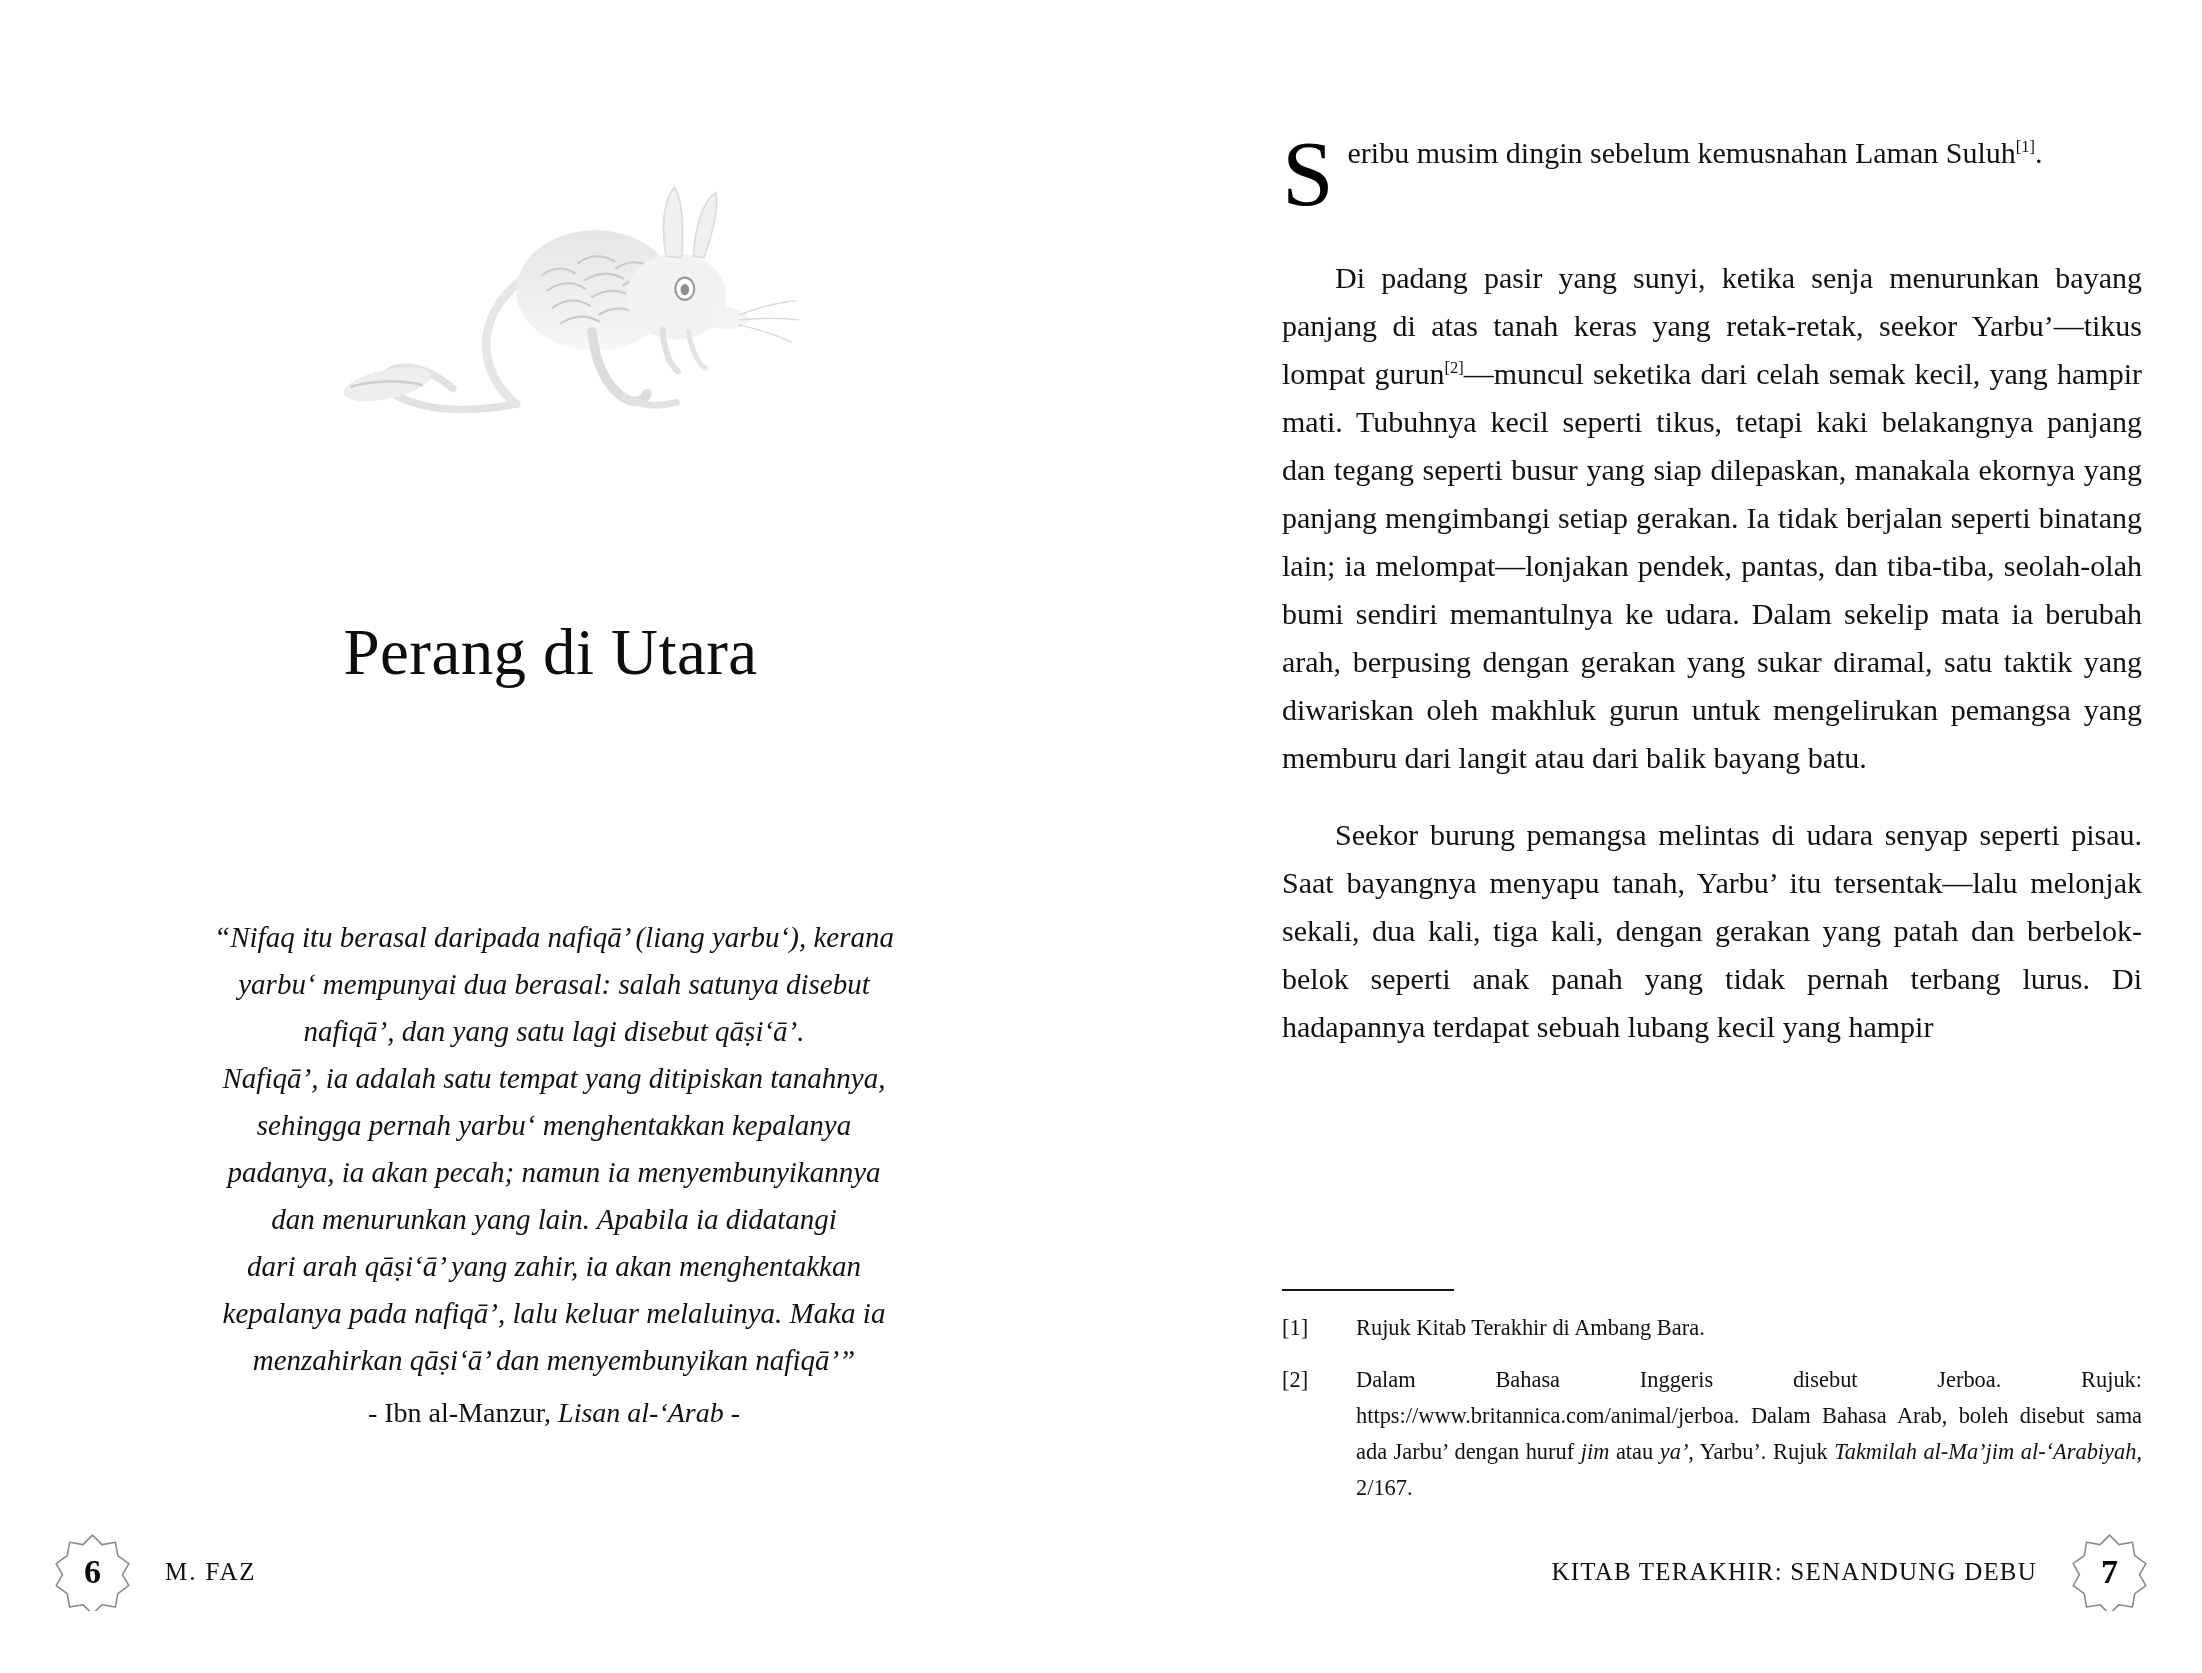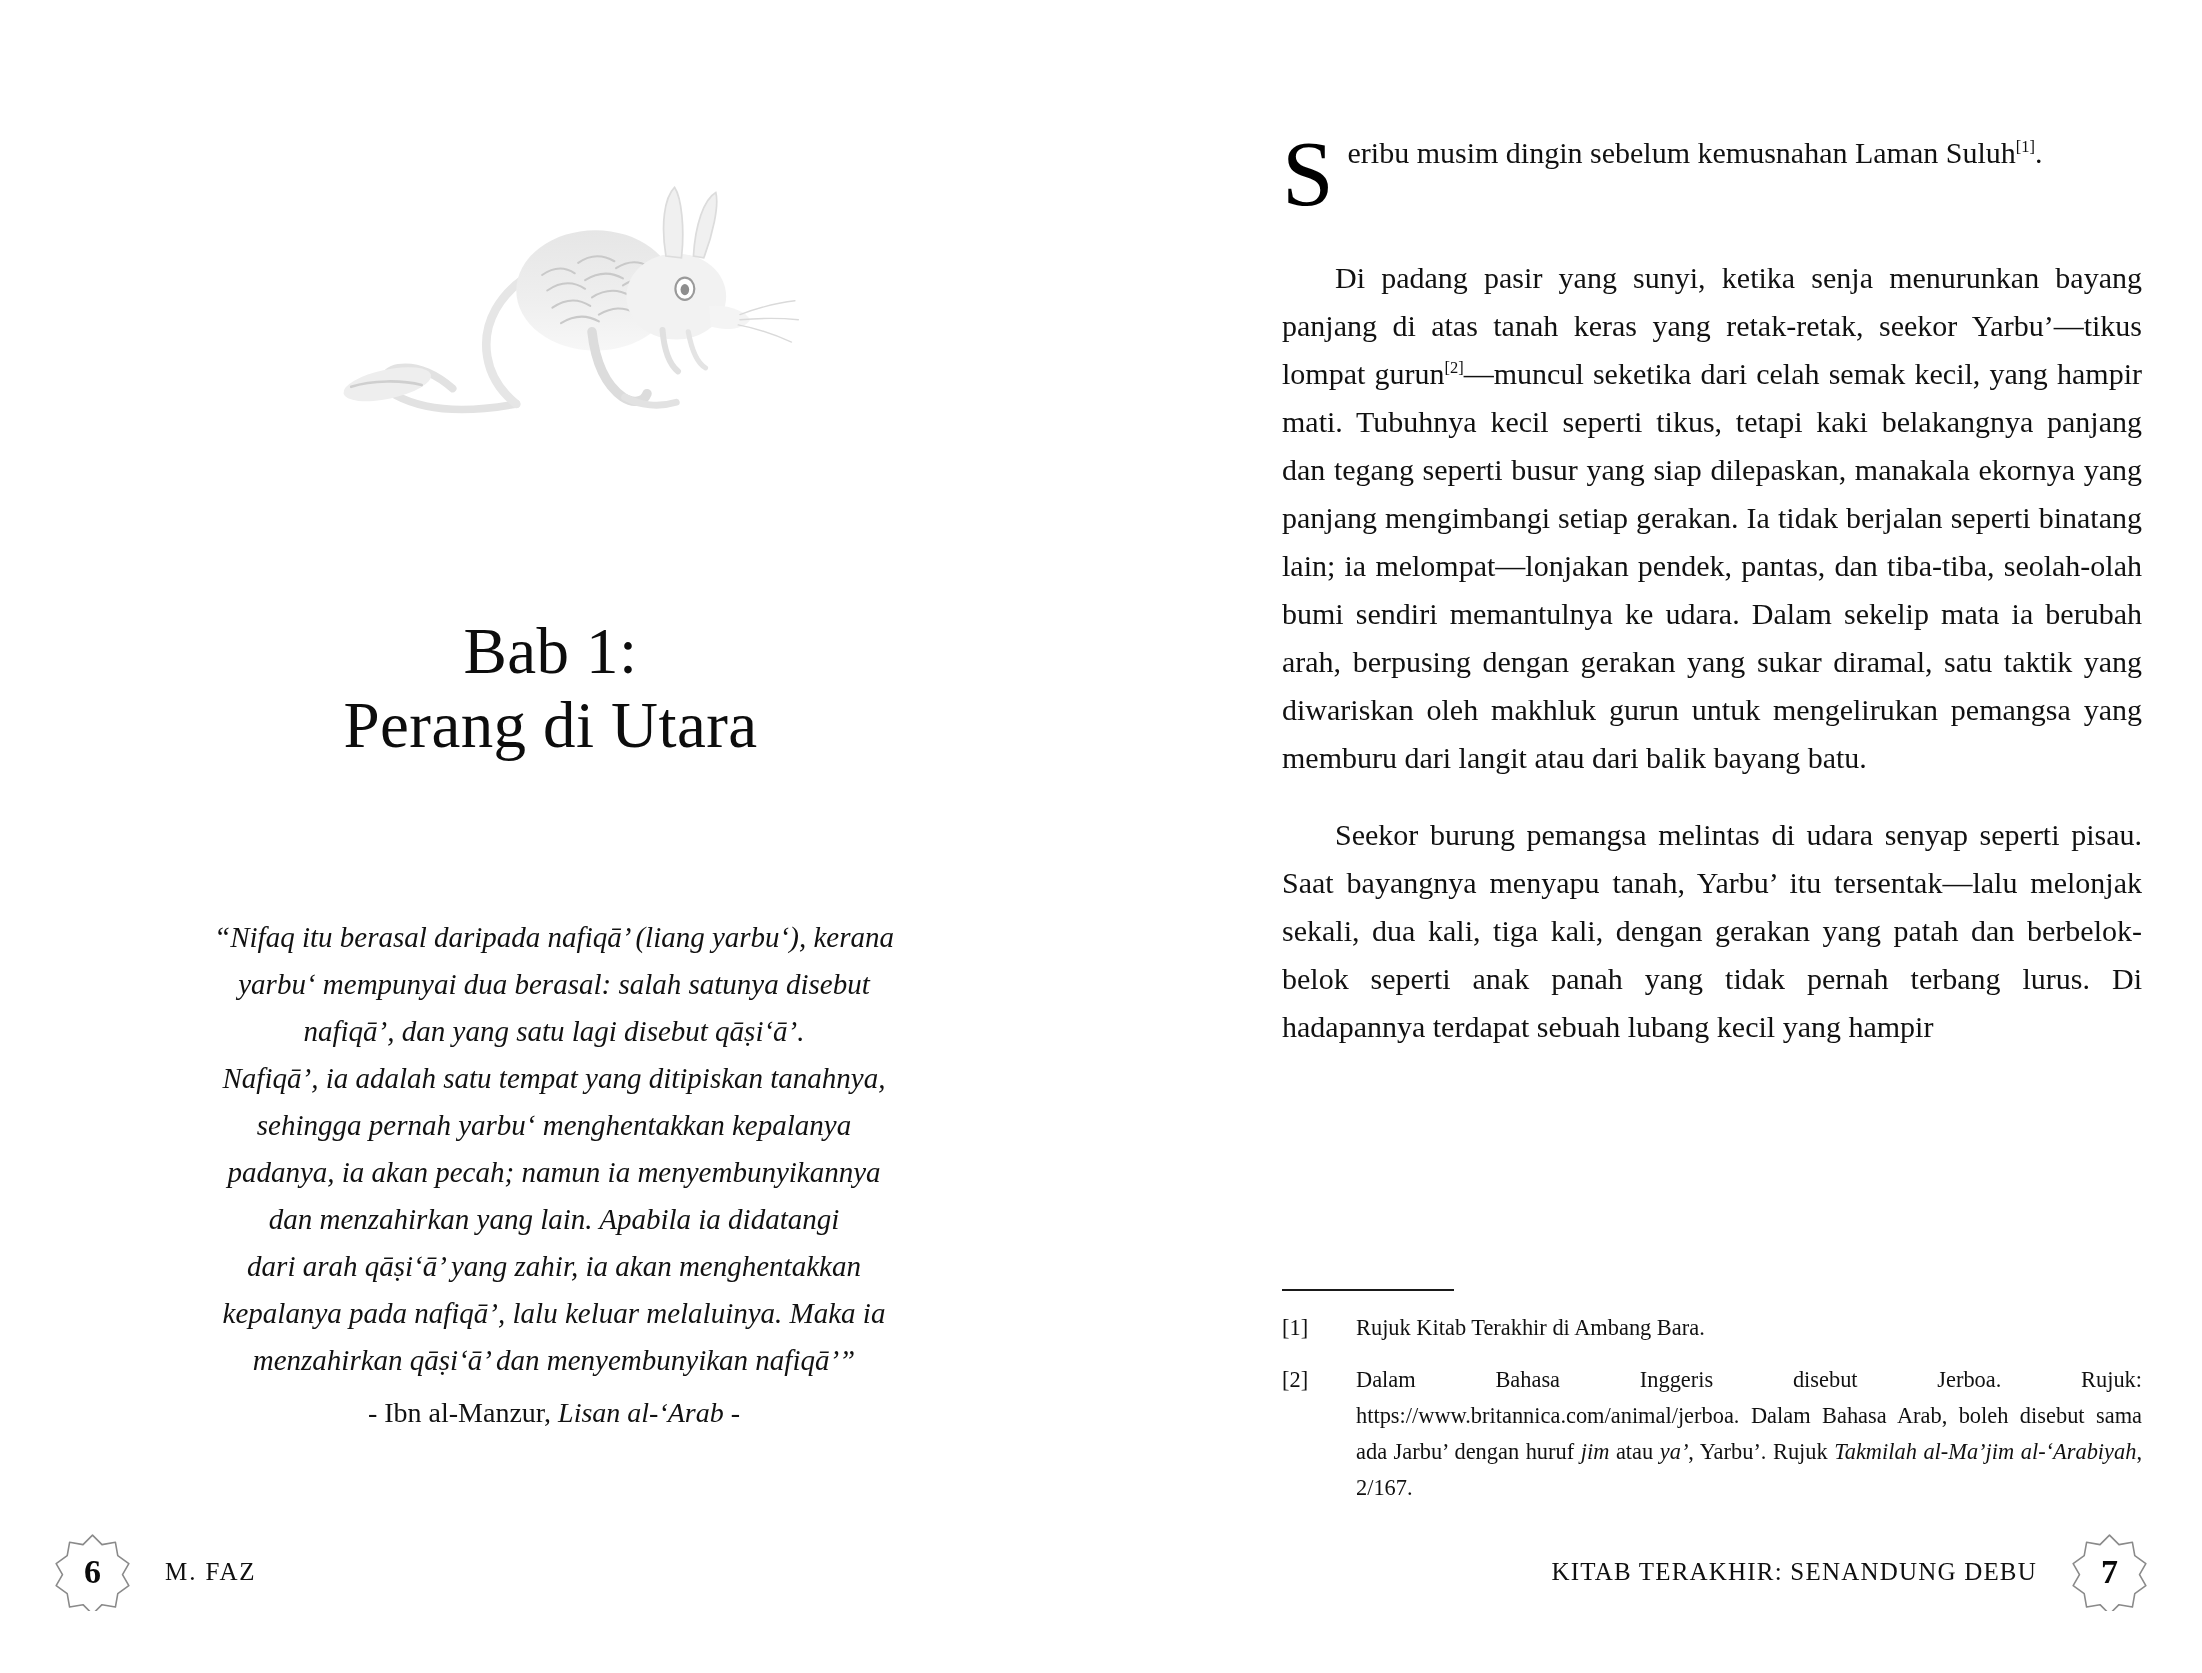--- a/index.html
+++ b/index.html
@@ -300,32 +300,31 @@
           <path d="M560 202 C584 200 608 200 628 202"></path>
           <path d="M558 208 C580 212 602 220 620 228"></path>
         </g>
 
         <path d="M470 214 C472 238 478 254 488 262" fill="none" stroke="#e0e0e0" stroke-width="7" stroke-linecap="round"></path>
         <path d="M500 216 C504 238 510 252 520 258" fill="none" stroke="#e4e4e4" stroke-width="6" stroke-linecap="round"></path>
       </svg>
     </div>
 
     <div class="chapter-title">
-      <div class="line1">Bab 1:</div>
       <div class="line2">Perang di Utara</div>
     </div>
 
     <div class="quote-block">
       <span class="qline">“Nifaq itu berasal daripada nafiqā’ (liang yarbuʻ), kerana</span>
       <span class="qline">yarbuʻ mempunyai dua berasal: salah satunya disebut</span>
       <span class="qline">nafiqā’, dan yang satu lagi disebut qāṣiʻā’.</span>
       <span class="qline">Nafiqā’, ia adalah satu tempat yang ditipiskan tanahnya,</span>
       <span class="qline">sehingga pernah yarbuʻ menghentakkan kepalanya</span>
       <span class="qline">padanya, ia akan pecah; namun ia menyembunyikannya</span>
-      <span class="qline">dan menzahirkan yang lain. Apabila ia didatangi</span>
+      <span class="qline">dan menurunkan yang lain. Apabila ia didatangi</span>
       <span class="qline">dari arah qāṣiʻā’ yang zahir, ia akan menghentakkan</span>
       <span class="qline">kepalanya pada nafiqā’, lalu keluar melaluinya. Maka ia</span>
       <span class="qline">menzahirkan qāṣiʻā’ dan menyembunyikan nafiqā’”</span>
       <span class="quote-attrib"><span>- Ibn al-Manzur, </span><em>Lisan al-ʻArab</em><span> -</span></span>
     </div>
   </div>
 
   <div class="page-right">
 
     <div class="body-col">

